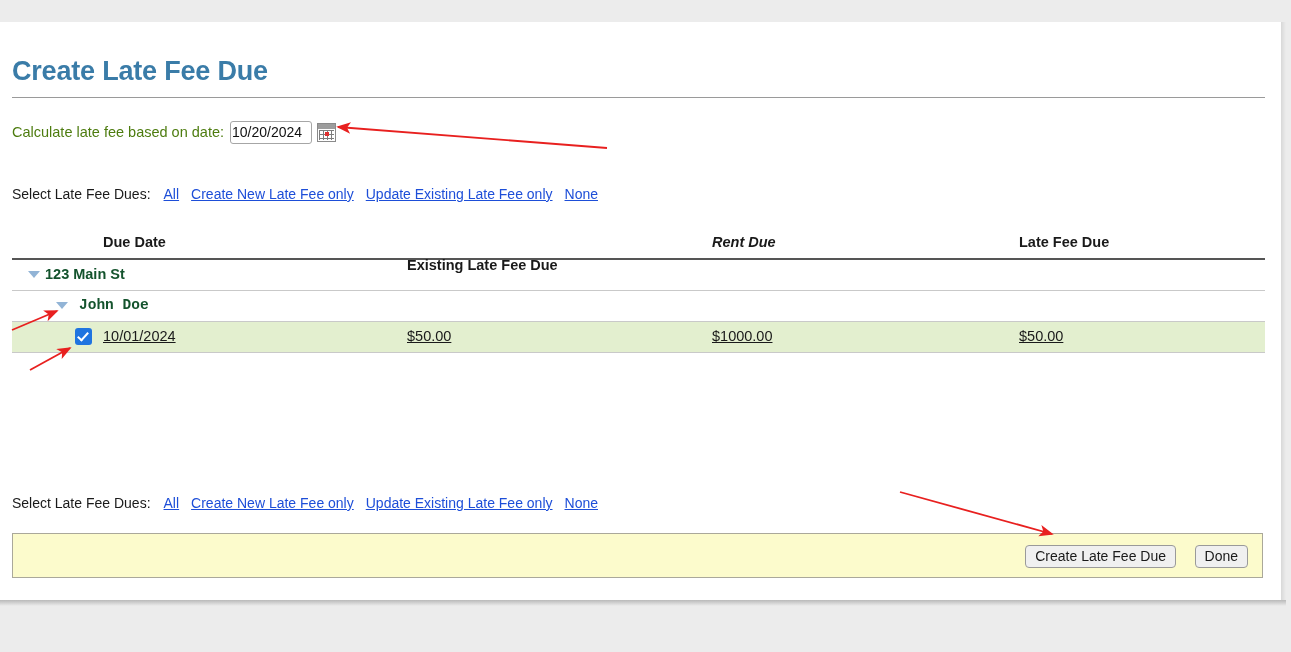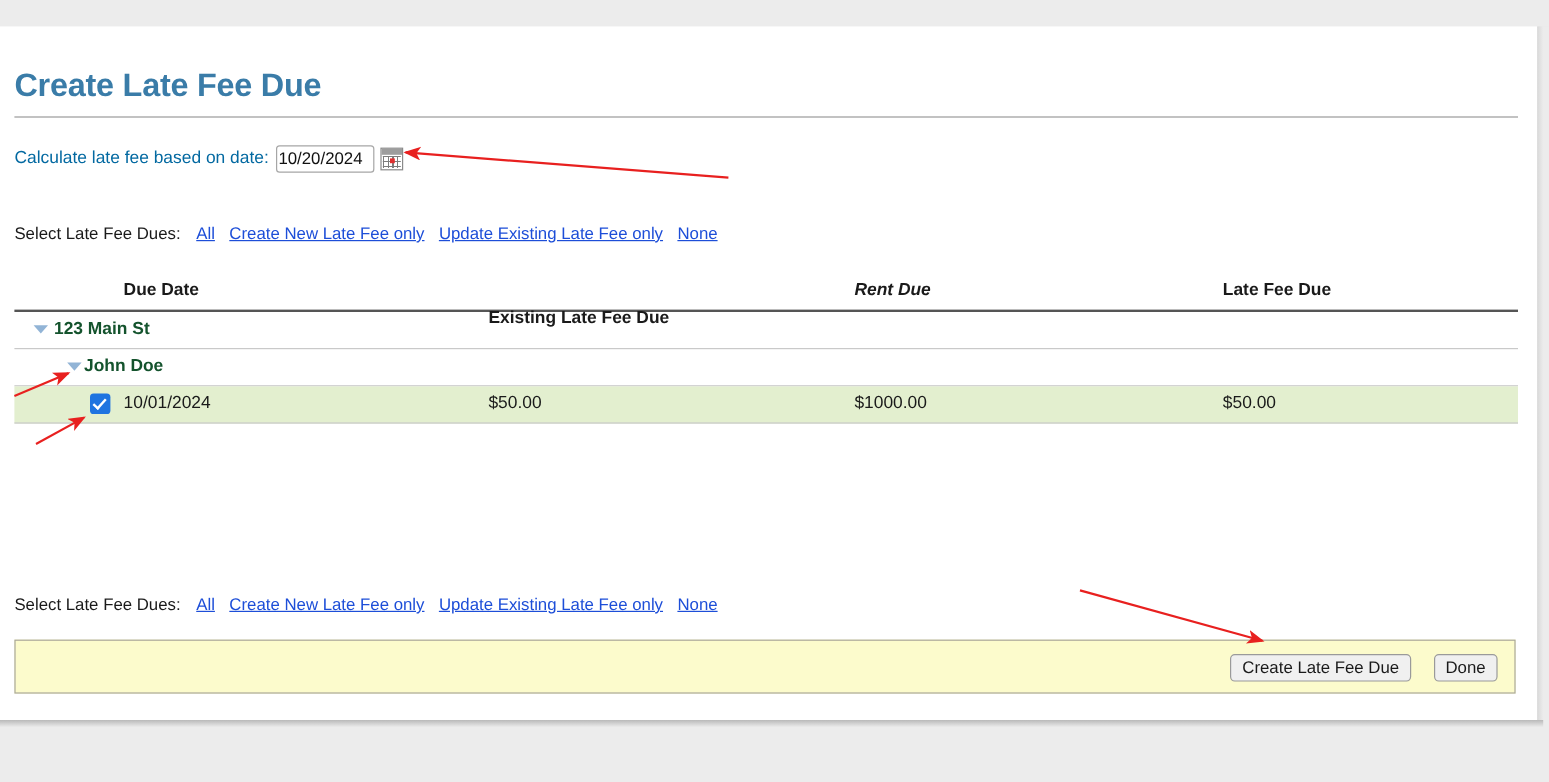--- a/index.html
+++ b/index.html
@@ -68,21 +68,21 @@
   
   .date-row {
     position: absolute;
     left: 12px; top: 121px;
     height: 22px;
     display: flex;
     align-items: center;
   }
   .date-label {
     font-size: 14.5px;
-    color: #0369a1;
+    color: #4d7c0f;
     margin-right: 6px;
   }
   .date-input {
     width: 78px;
     height: 19px;
     padding: 1px 1px;
     font-size: 14px;
     font-family: "Liberation Sans", sans-serif;
     color: #111;
     border: 1px solid #a6a6a6;
@@ -178,21 +178,21 @@
   .group-name {
     position: absolute;
     font-size: 14.5px;
     font-weight: bold;
     color: #14532d;
     white-space: nowrap;
   }
   .row-lvl1 .tri { left: 16px; top: 11px; }
   .row-lvl1 .group-name { left: 33px; top: 6px; }
   .row-lvl2 .tri { left: 44px; top: 11px; }
-  .row-lvl2 .group-name { left: 58px; top: 6px; }
+  .row-lvl2 .group-name { left: 67px; top: 6px; font-family: Liberation Mono, monospace; }
 
   .data-row {
     position: relative;
     height: 30px;
     background: #e3efcf;
     border-bottom: 1px solid #c9c9c9;
   }
   .chk {
     position: absolute;
     left: 63px; top: 6px;
@@ -209,20 +209,21 @@
     border: solid #ffffff;
     border-width: 0 2px 2px 0;
     transform: rotate(42deg);
   }
   .cell {
     position: absolute;
     top: 6px;
     font-size: 14.5px;
     color: #1a1a1a;
     white-space: nowrap;
+    text-decoration: underline;
   }
   .c-date     { left: 91px; }
   .c-existing { left: 395px; }
   .c-rent     { left: 700px; }
   .c-late     { left: 1007px; }
 
   
   .footer-bar {
     position: absolute;
     left: 12px; top: 533px;

